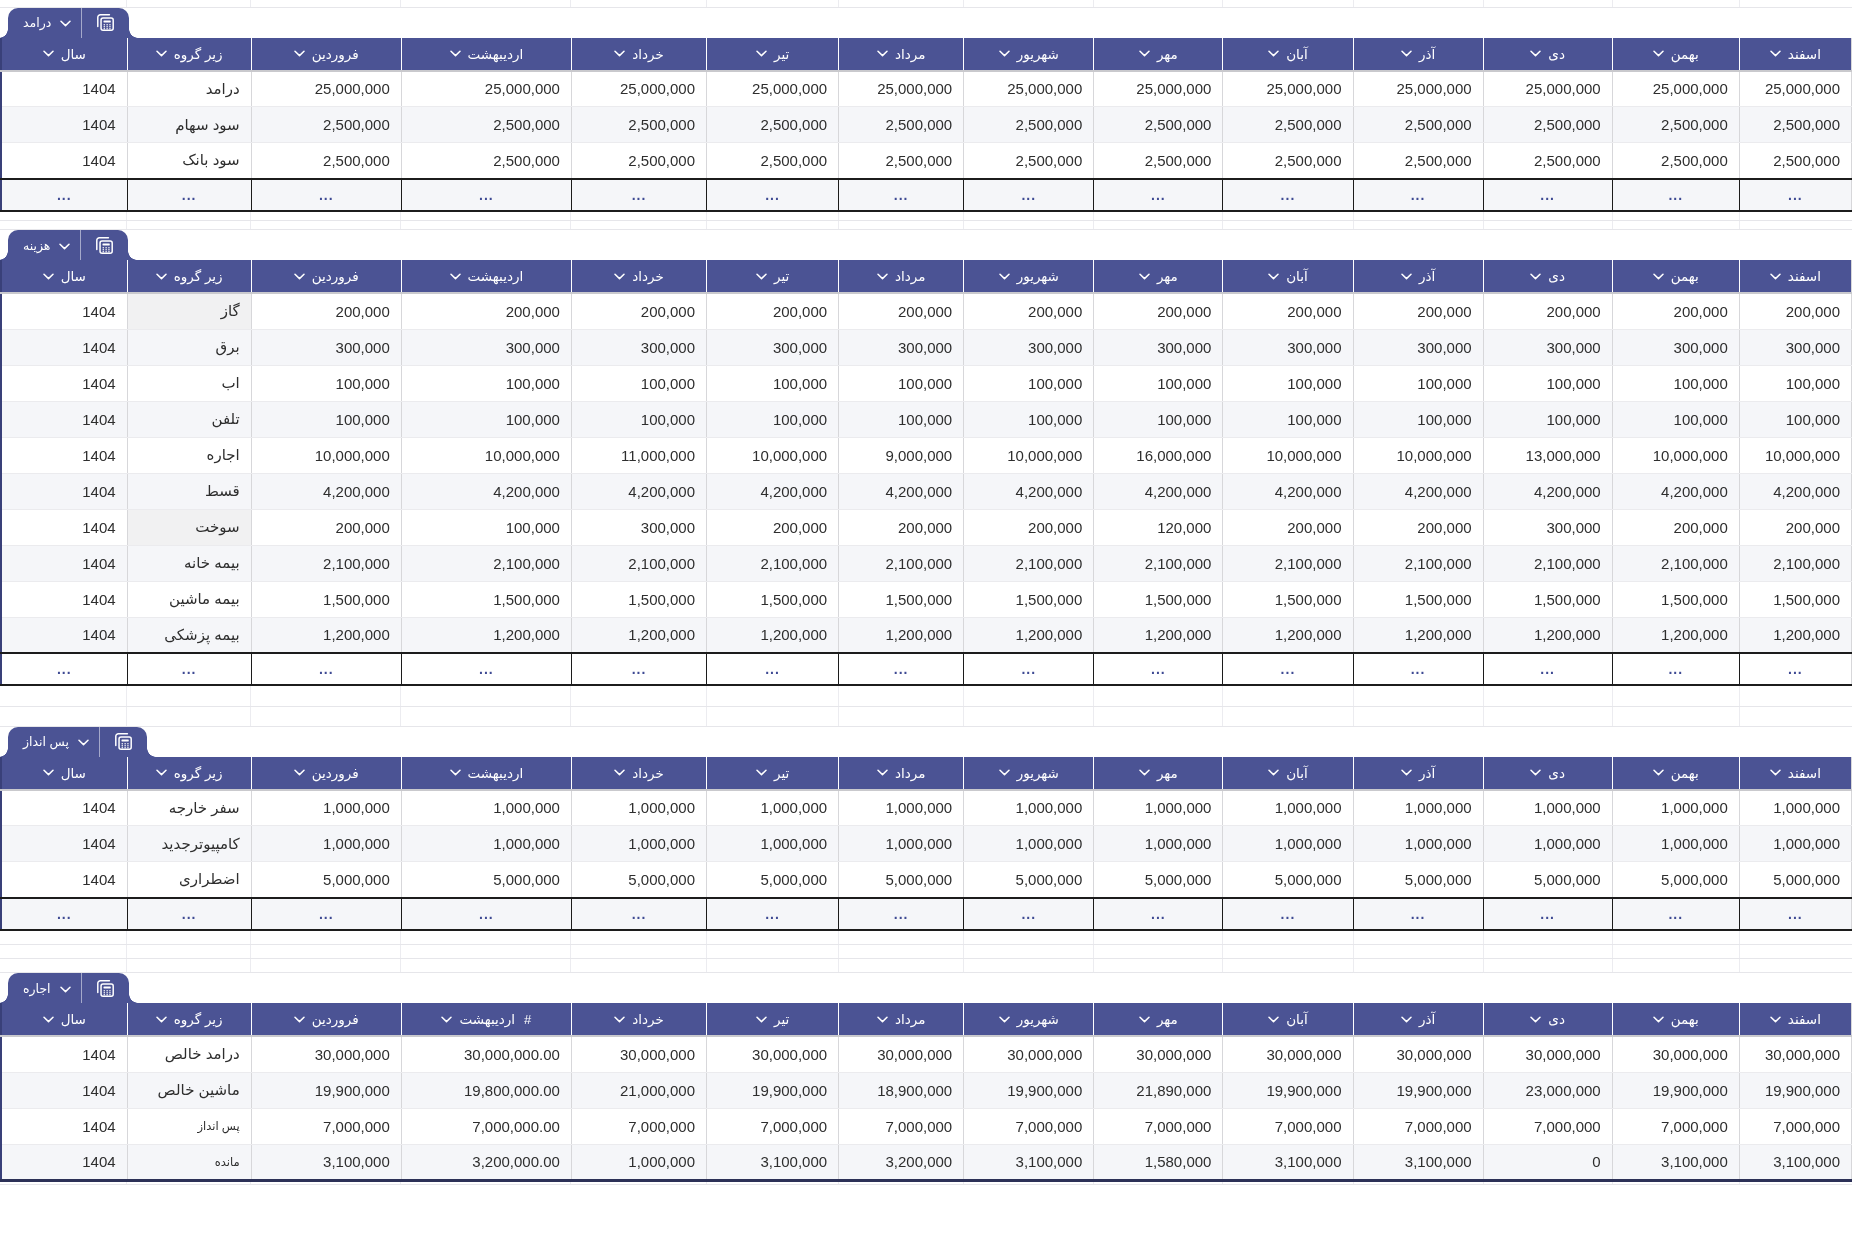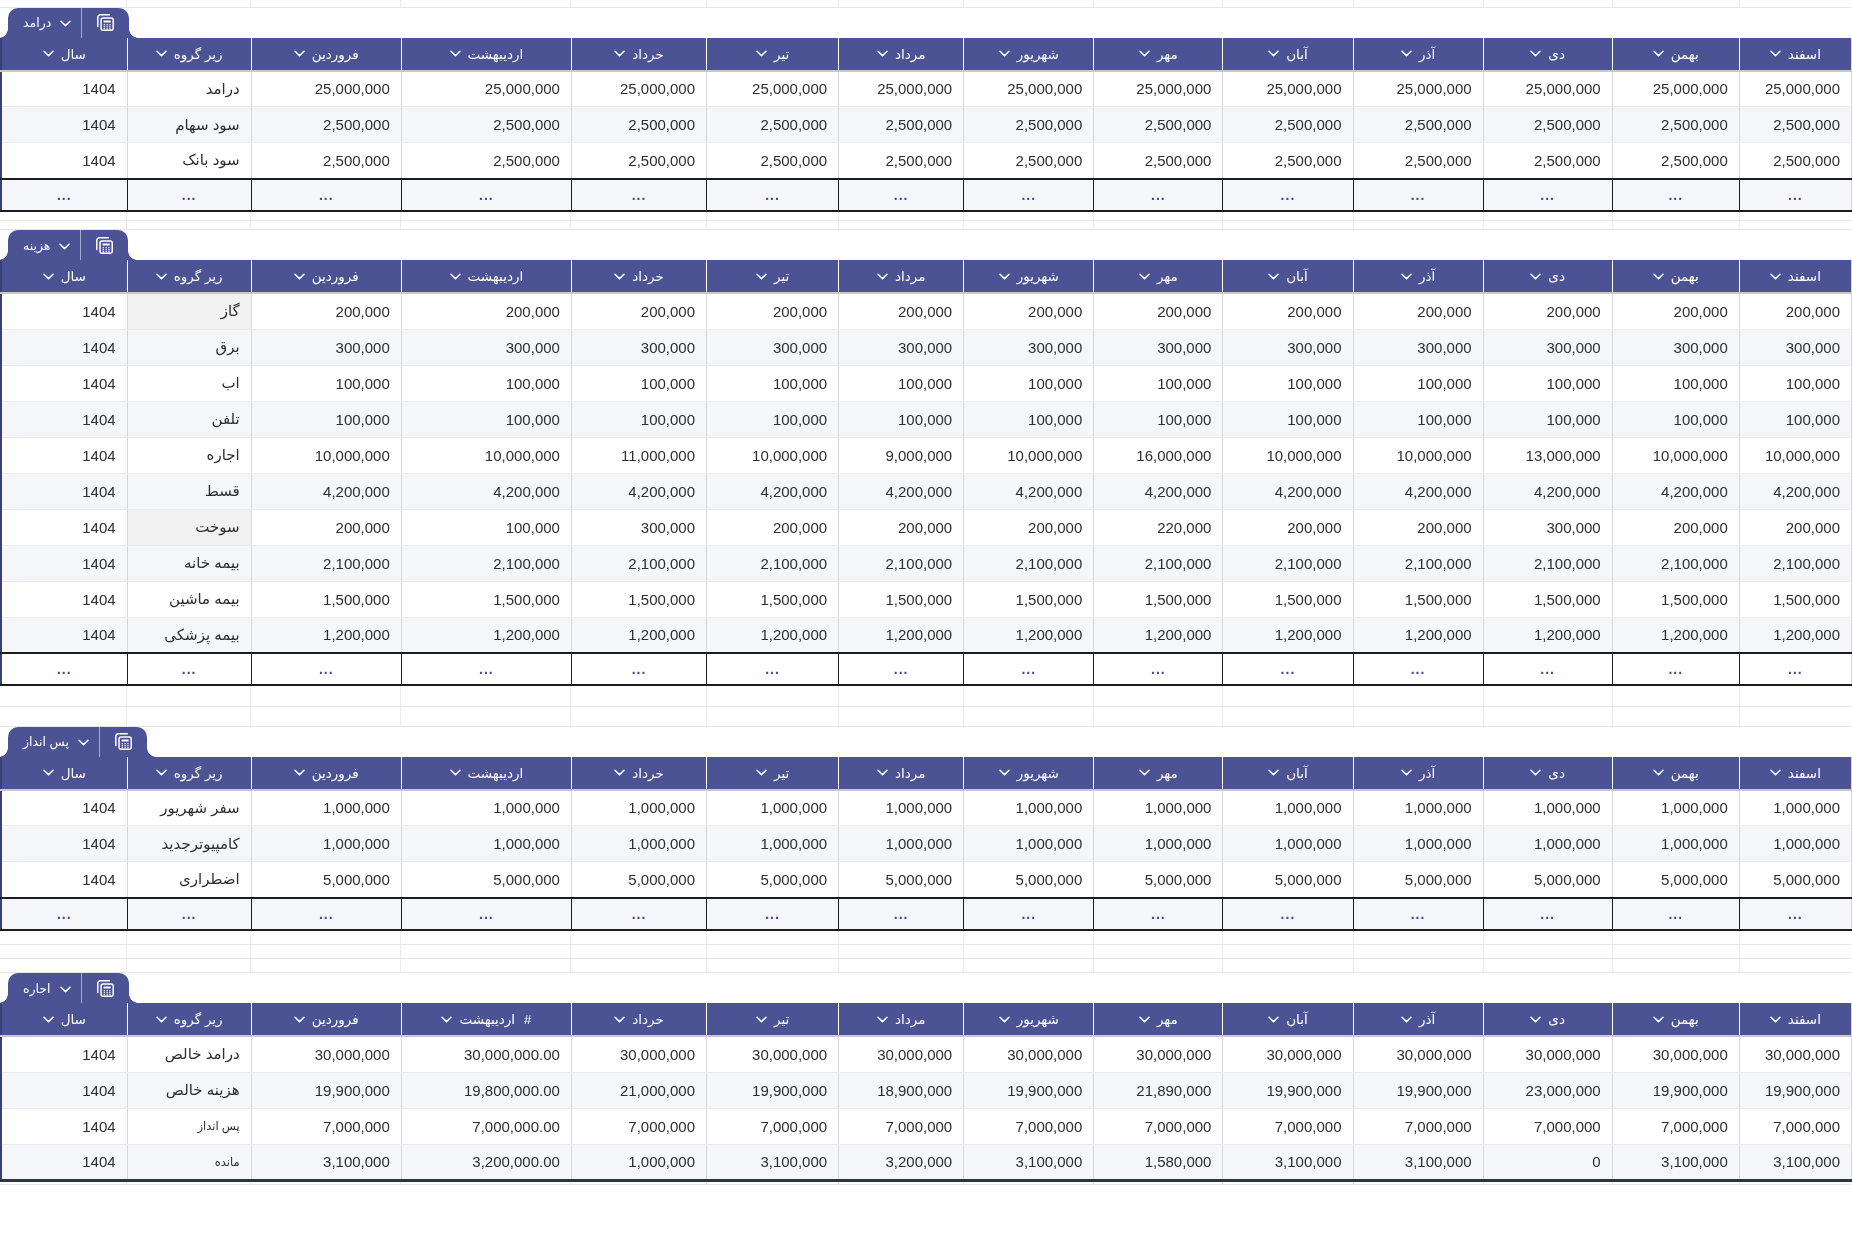--- a/index.html
+++ b/index.html
@@ -632,21 +632,21 @@
           </tr>
           <tr class="">
             <td class="year">1404</td>
             <td class="sub shaded">سوخت</td>
             <td class="val">200,000</td>
             <td class="val">100,000</td>
             <td class="val">300,000</td>
             <td class="val">200,000</td>
             <td class="val">200,000</td>
             <td class="val">200,000</td>
-            <td class="val">220,000</td>
+            <td class="val">120,000</td>
             <td class="val">200,000</td>
             <td class="val">200,000</td>
             <td class="val">300,000</td>
             <td class="val">200,000</td>
             <td class="val">200,000</td>
           </tr>
           <tr class="stripe">
             <td class="year">1404</td>
             <td class="sub">بیمه خانه</td>
             <td class="val">2,100,000</td>
@@ -924,21 +924,21 @@
                     <path d="M1 1.2 L5.5 5.6 L10 1.2"></path>
                   </svg>
                 </span>
                 <span>اسفند</span>
               </span></th>
           </tr>
         </thead>
         <tbody>
           <tr class="">
             <td class="year">1404</td>
-            <td class="sub">سفر شهریور</td>
+            <td class="sub">سفر خارجه</td>
             <td class="val">1,000,000</td>
             <td class="val">1,000,000</td>
             <td class="val">1,000,000</td>
             <td class="val">1,000,000</td>
             <td class="val">1,000,000</td>
             <td class="val">1,000,000</td>
             <td class="val">1,000,000</td>
             <td class="val">1,000,000</td>
             <td class="val">1,000,000</td>
             <td class="val">1,000,000</td>
@@ -1240,21 +1240,21 @@
             <td class="val">30,000,000</td>
             <td class="val">30,000,000</td>
             <td class="val">30,000,000</td>
             <td class="val">30,000,000</td>
             <td class="val">30,000,000</td>
             <td class="val">30,000,000</td>
             <td class="val">30,000,000</td>
           </tr>
           <tr class="stripe">
             <td class="year">1404</td>
-            <td class="sub">هزینه خالص</td>
+            <td class="sub">ماشین خالص</td>
             <td class="val">19,900,000</td>
             <td class="val">19,800,000.00</td>
             <td class="val">21,000,000</td>
             <td class="val">19,900,000</td>
             <td class="val">18,900,000</td>
             <td class="val">19,900,000</td>
             <td class="val">21,890,000</td>
             <td class="val">19,900,000</td>
             <td class="val">19,900,000</td>
             <td class="val">23,000,000</td>

